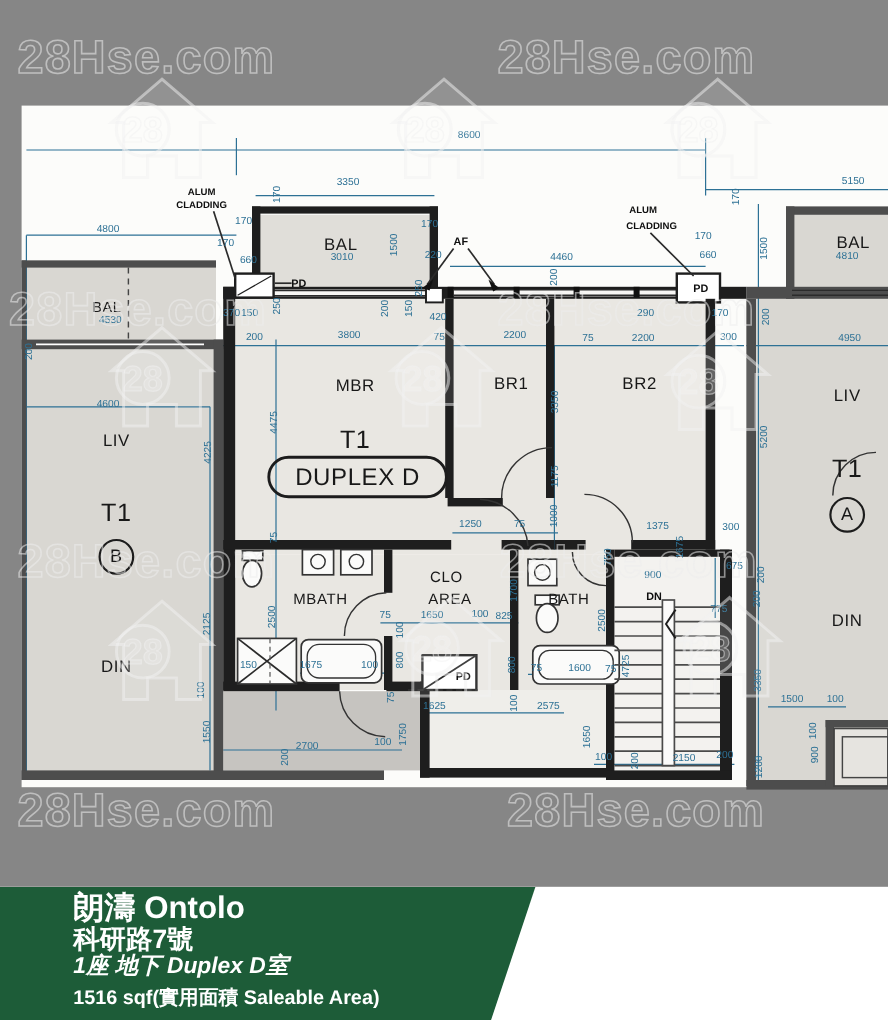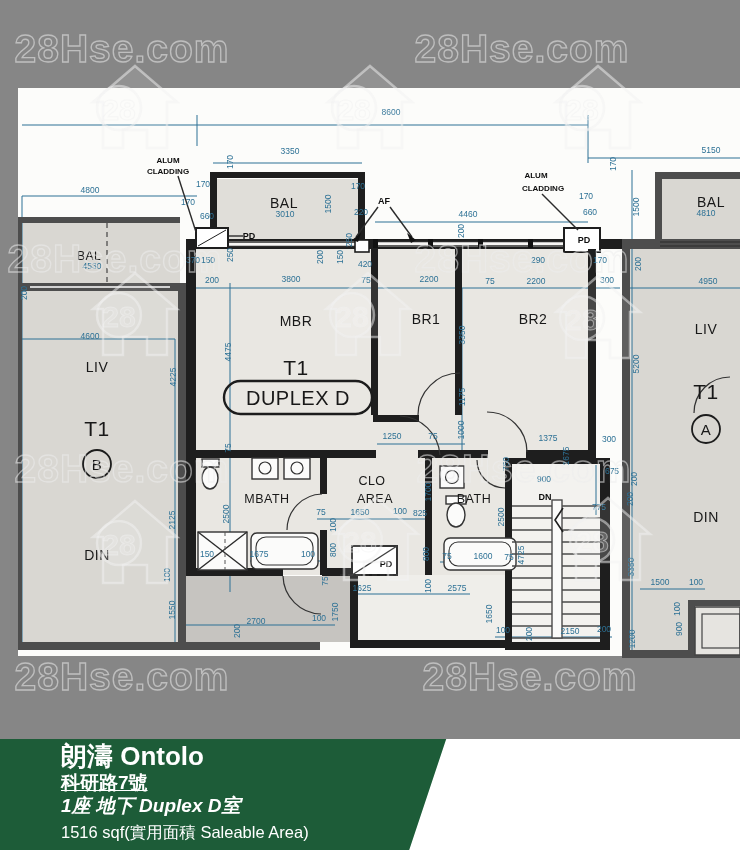--- a/index.html
+++ b/index.html
@@ -26,23 +26,23 @@
   .fix{stroke:#333;stroke-width:1.4;fill:#fbfbfa;}
   .nwall{fill:#4d4d4d;}
   .wall{fill:#1e1e1e;}
 
   
   .footer{position:absolute;left:0;top:739px;width:740px;height:111px;background:#fff;}
   .footer-green{position:absolute;inset:0;background:#1d5c38;
                 clip-path:polygon(0 0,60.3% 0,55.3% 100%,0 100%);}
   .footer-text{position:absolute;left:13px;top:2px;color:#fff;z-index:2;margin-left:48px;}
   .ft1{font-size:26px;font-weight:bold;line-height:30px;}
-  .ft2{font-size:19px;font-weight:bold;line-height:23px;text-decoration:underline;}
+  .ft2{font-size:22px;font-weight:bold;line-height:23px;}
   .ft3{font-size:19px;font-weight:bold;line-height:24px;font-style:italic;}
-  .ft4{font-size:16.5px;font-weight:normal;line-height:24px;margin-top:2px;text-align:right;}
+  .ft4{font-size:16.5px;font-weight:bold;line-height:24px;margin-top:2px;text-align:right;}
 </style>
 </head>
 <body>
 
 <div class="canvas">
 
 <svg id="plan-svg" width="740" height="850" viewBox="0 0 740 850">
   <defs>
     <g id="wm-house">
       <path class="wm-shape" d="M46 0 L88 36 L78 36 L78 82 L58 82 L58 64 L34 64 L34 82 L14 82 L14 36 L4 36 Z"></path>

